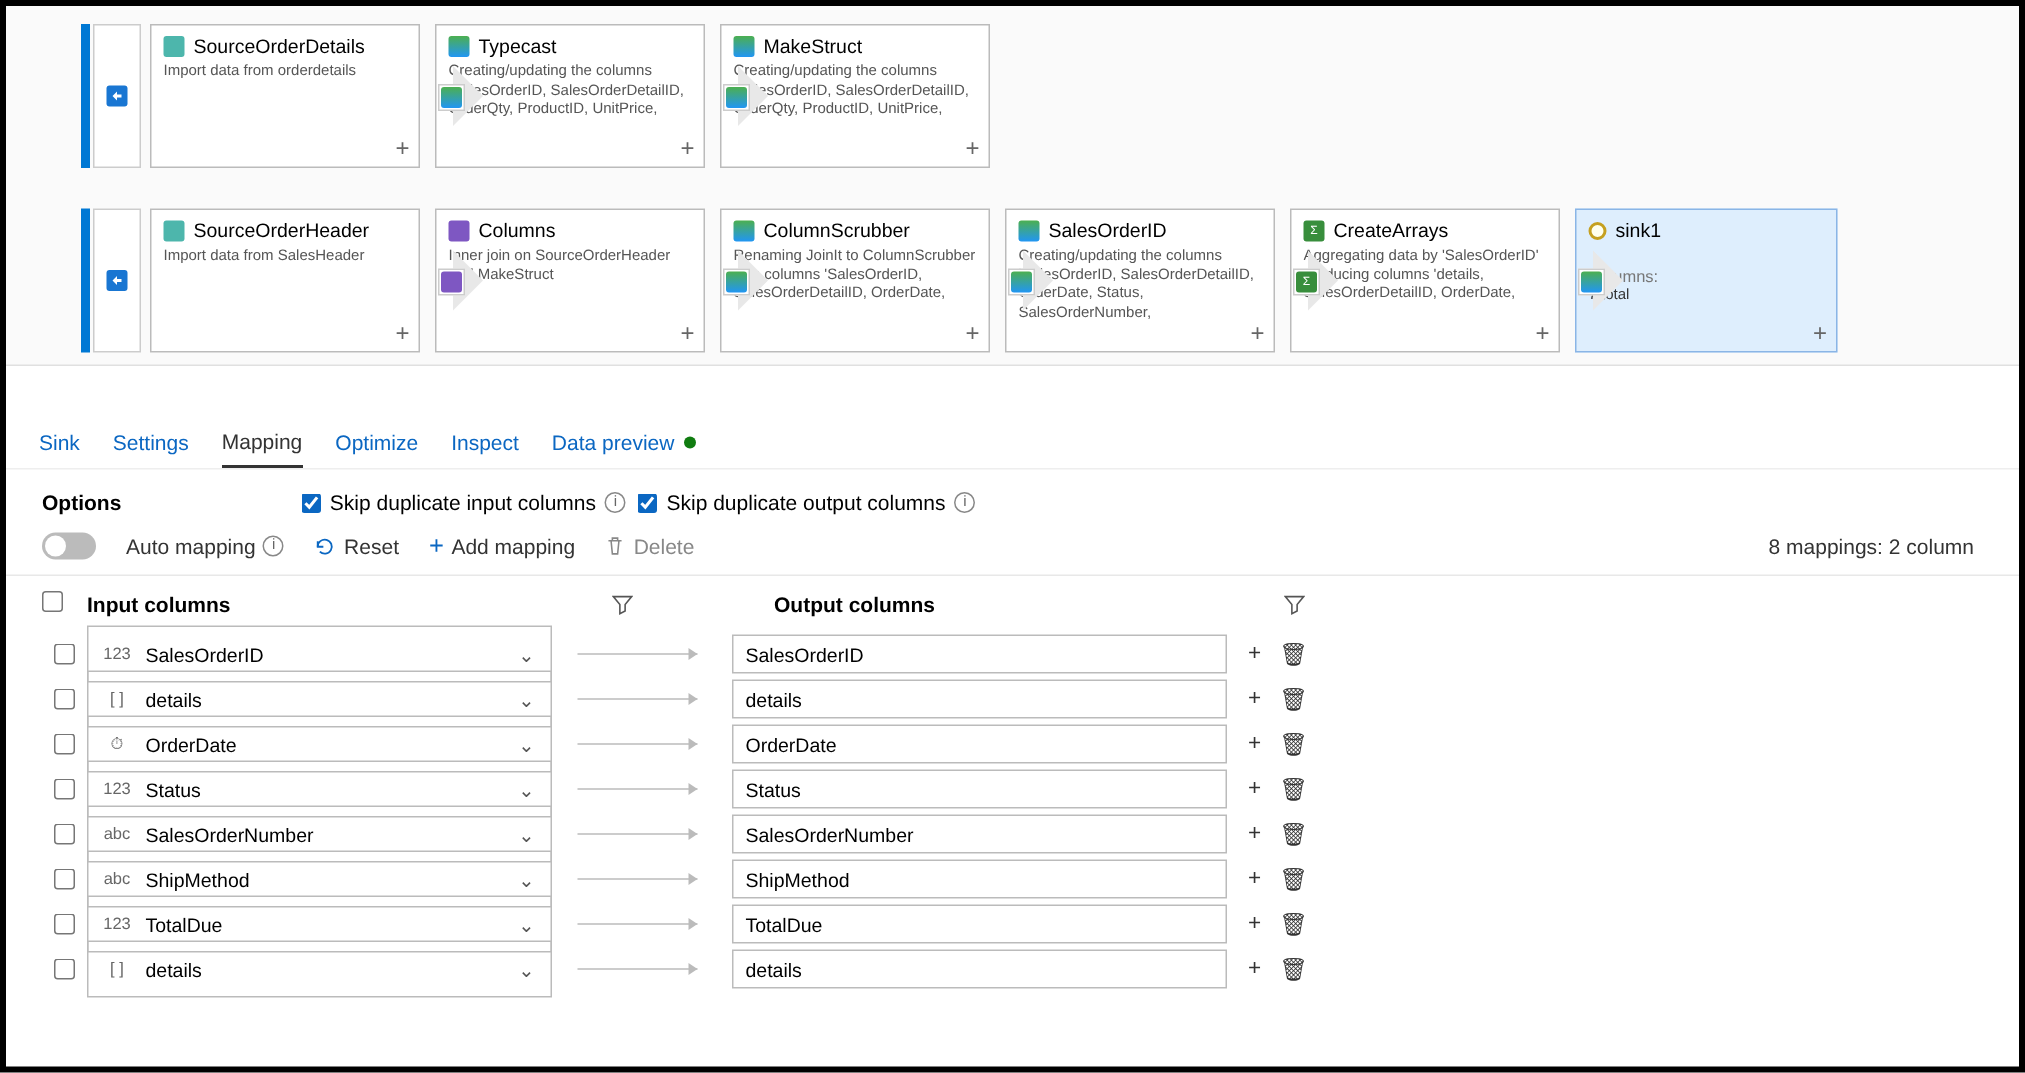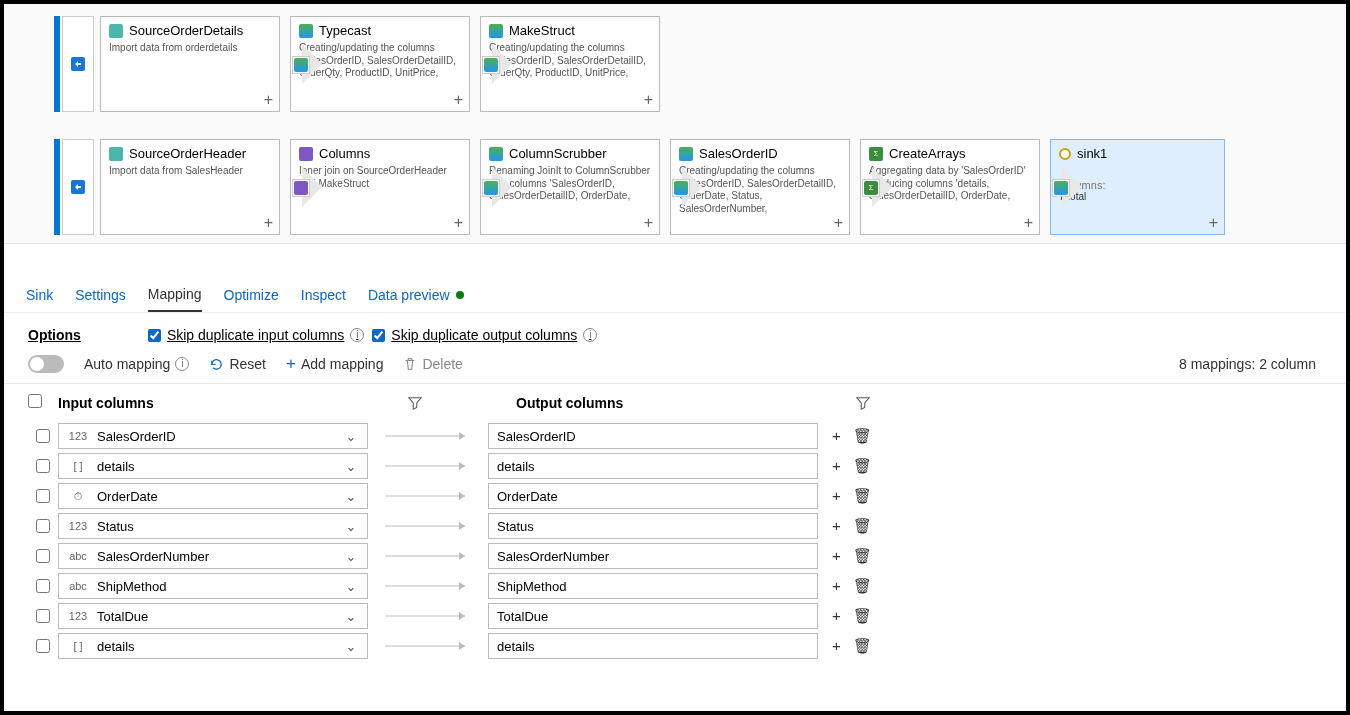--- a/index.html
+++ b/index.html
@@ -34,21 +34,21 @@
 .ic-agg { background:#388e3c; border-radius:2px; font-size:8px; color:#fff; text-align:center; line-height:14px;}
 .ic-sinkring { border:2px solid #c5a020; border-radius:50%; width:12px; height:12px; background:#ffe;}
 
 
 .tabs { display:flex; gap:22px; padding: 10px 18px 0 22px; font-size:14px; border-bottom:1px solid #eee; }
 .tab { color:#0b67c2; padding-bottom:8px; cursor:pointer; display:flex; align-items:center; gap:6px;margin-top:32px;}
 .tab.active { color:#333; border-bottom:2px solid #333; font-weight:400;}
 .dot-green { width:8px; height:8px; background:#107c10; border-radius:50%; display:inline-block;}
 
 
-.options { padding:14px 20px 6px 24px; display:flex; align-items:flex-start; gap: 67px; font-size:14px;text-decoration:underline;}
+.options { padding:14px 20px 6px 24px; display:flex; align-items:flex-start; gap: 120px; font-size:14px;}
 .options-label { font-weight:600; }
 .opt-col { display:flex; gap:8px;}
 .chk { display:flex; align-items:center; gap:6px; font-size:14px; }
 .chk input { accent-color:#0b67c2; }
 .info { width:14px; height:14px; border:1px solid #888; border-radius:50%; font-size:10px; text-align:center; line-height:12px; color:#666;}
 
 .toolbar { display:flex; align-items:center; gap:20px; padding:6px 20px 10px 24px; font-size:14px; border-bottom:1px solid #e8e8e8;}
 .toggle { width:36px; height:18px; background:#bbb; border-radius:10px; position:relative;}
 .toggle .knob { width:14px; height:14px; background:#fff; border-radius:50%; position:absolute; top:2px; left:2px;}
 .tb-item { display:flex; align-items:center; gap:5px; cursor:pointer; color:#333;}
@@ -60,21 +60,21 @@
 .mh-chk { width:30px;}
 .mh-in { width:350px;}
 .mh-out { width:340px;}
 .filter-ic { width:14px; height:14px; display:inline-block;}
 .filter-ic svg { width:14px; height:14px; stroke:#555; fill:none;}
 .math-gap { width:94px;}
 
 .rows { padding:0 20px 10px 24px;}
 .row { display:flex; align-items:center; height:30px; gap:0;}
 .row .chk-cell { width:30px; display:flex; justify-content:center;}
-.row .in-cell { width:310px; height:26px; border:1px solid #bbb; display:flex; align-items:center; padding:0 8px; font-size:13px; gap:8px;}
+.row .in-cell { width:310px; height:38px; border:1px solid #bbb; display:flex; align-items:center; padding:0 8px; font-size:13px; gap:8px;}
 .row .in-cell .type { color:#666; font-size:11px; width:22px; text-align:center;}
 .row .caret { margin-left:auto; color:#555; width:16px; text-align:center;}
 .row .arrow-cell { width:120px; display:flex; align-items:center; justify-content:center;}
 .arrow-cell svg { width:90px; height:10px;}
 .row .out-cell { width:330px; height:26px; border:1px solid #bbb; display:flex; align-items:center; padding:0 8px; font-size:13px;}
 .row .act-cell { display:flex; gap:12px; padding-left:14px;}
 .row .act-cell span { cursor:pointer; color:#333; font-size:15px;}
 
 input[type=checkbox].rowchk { width:14px; height:14px; }
 </style>

